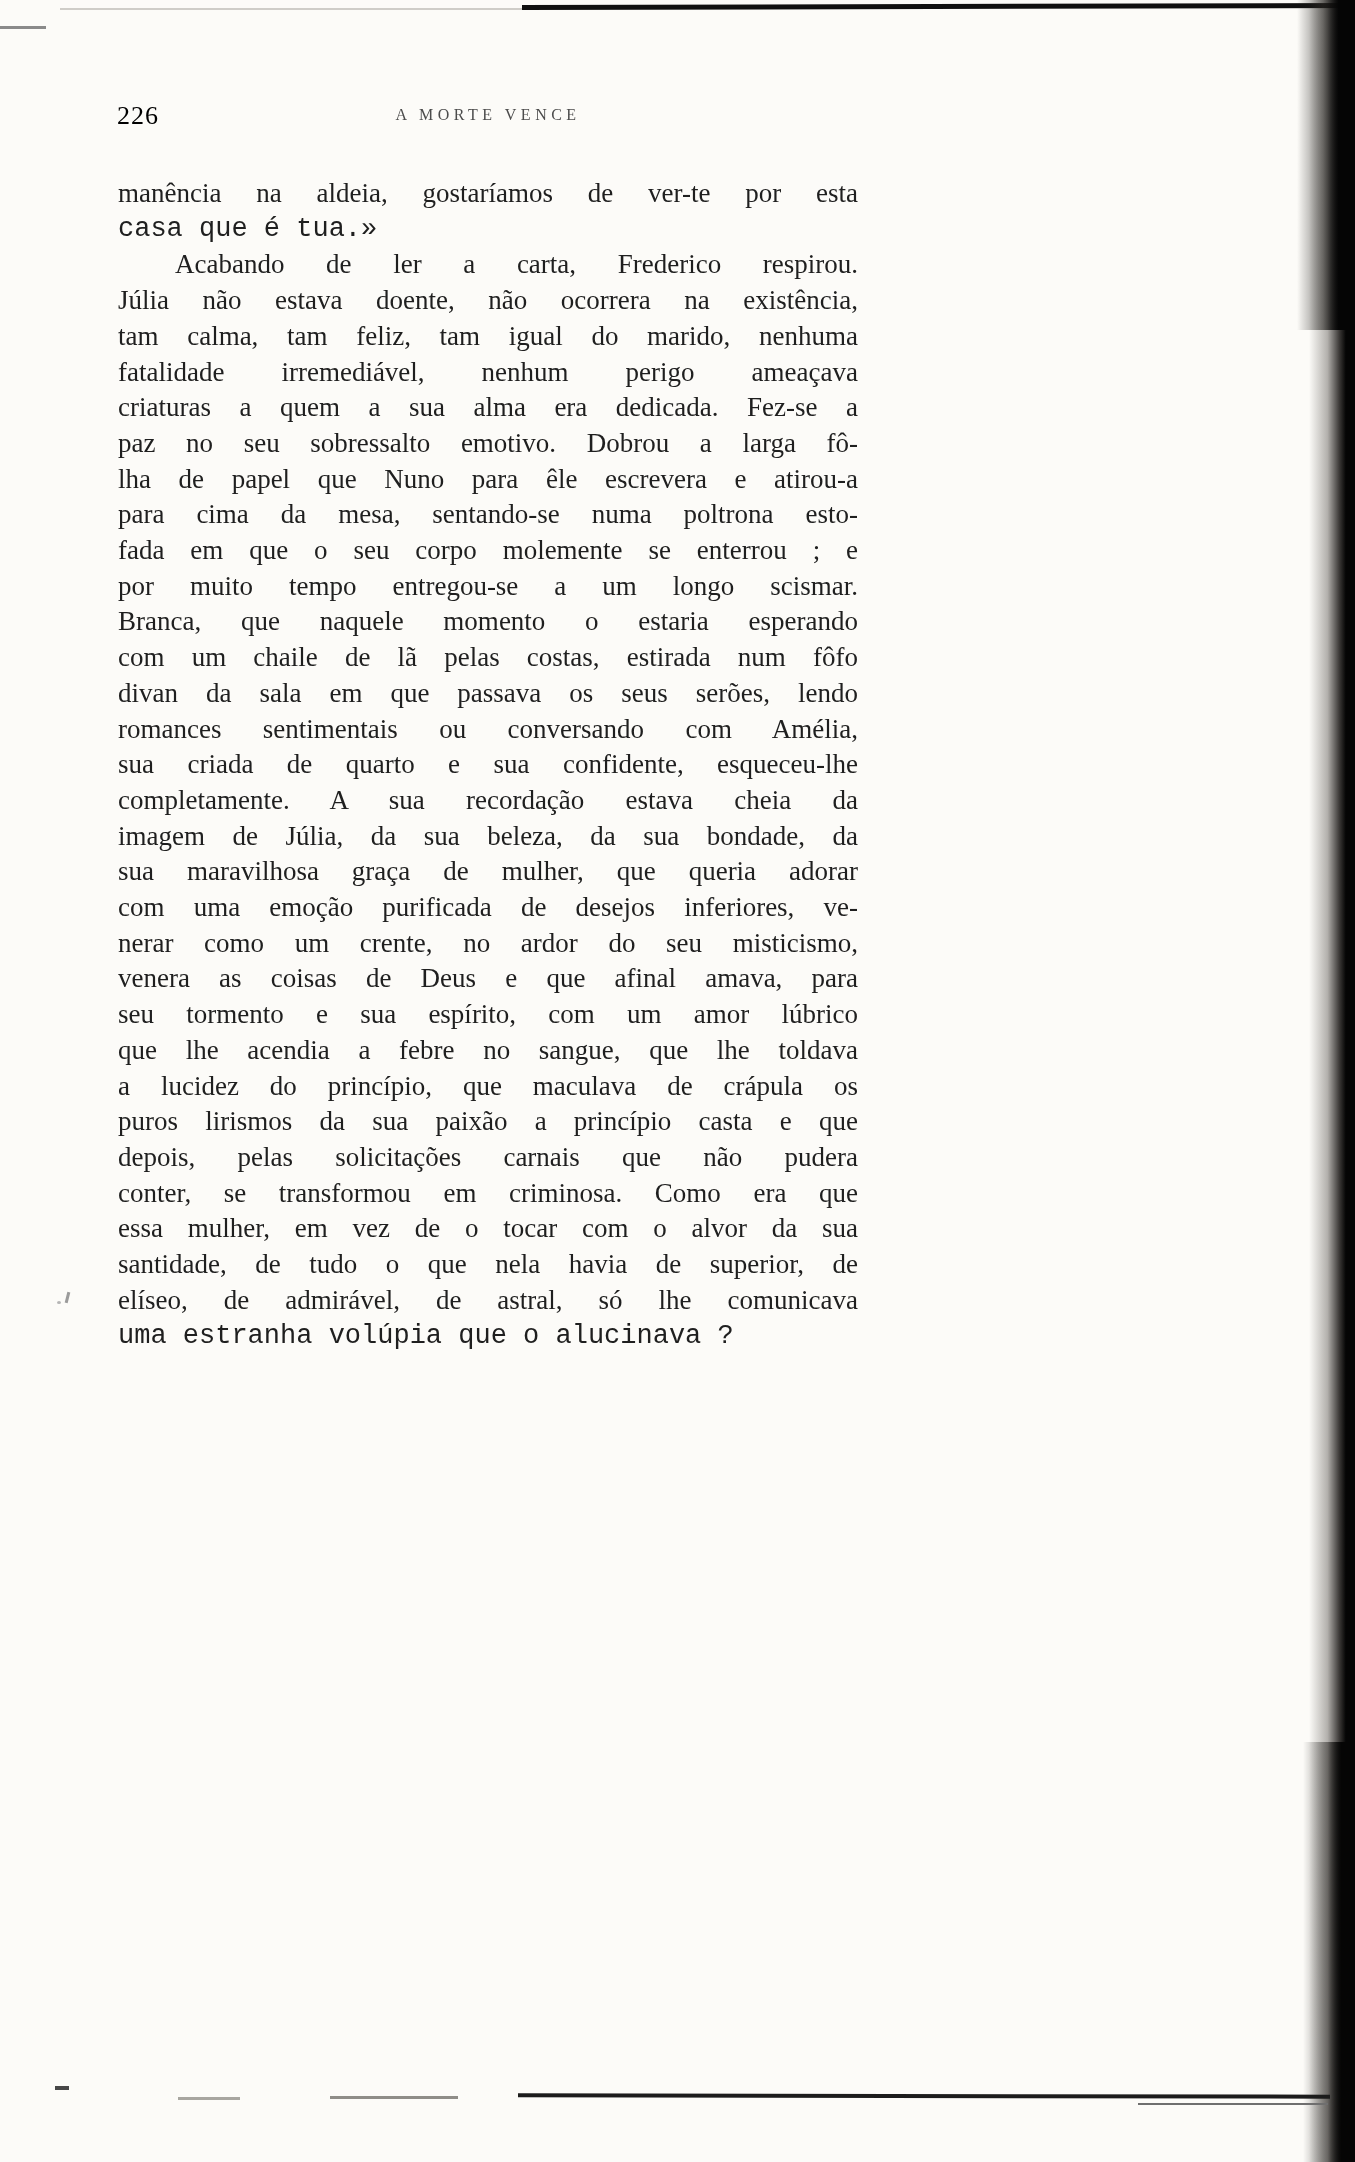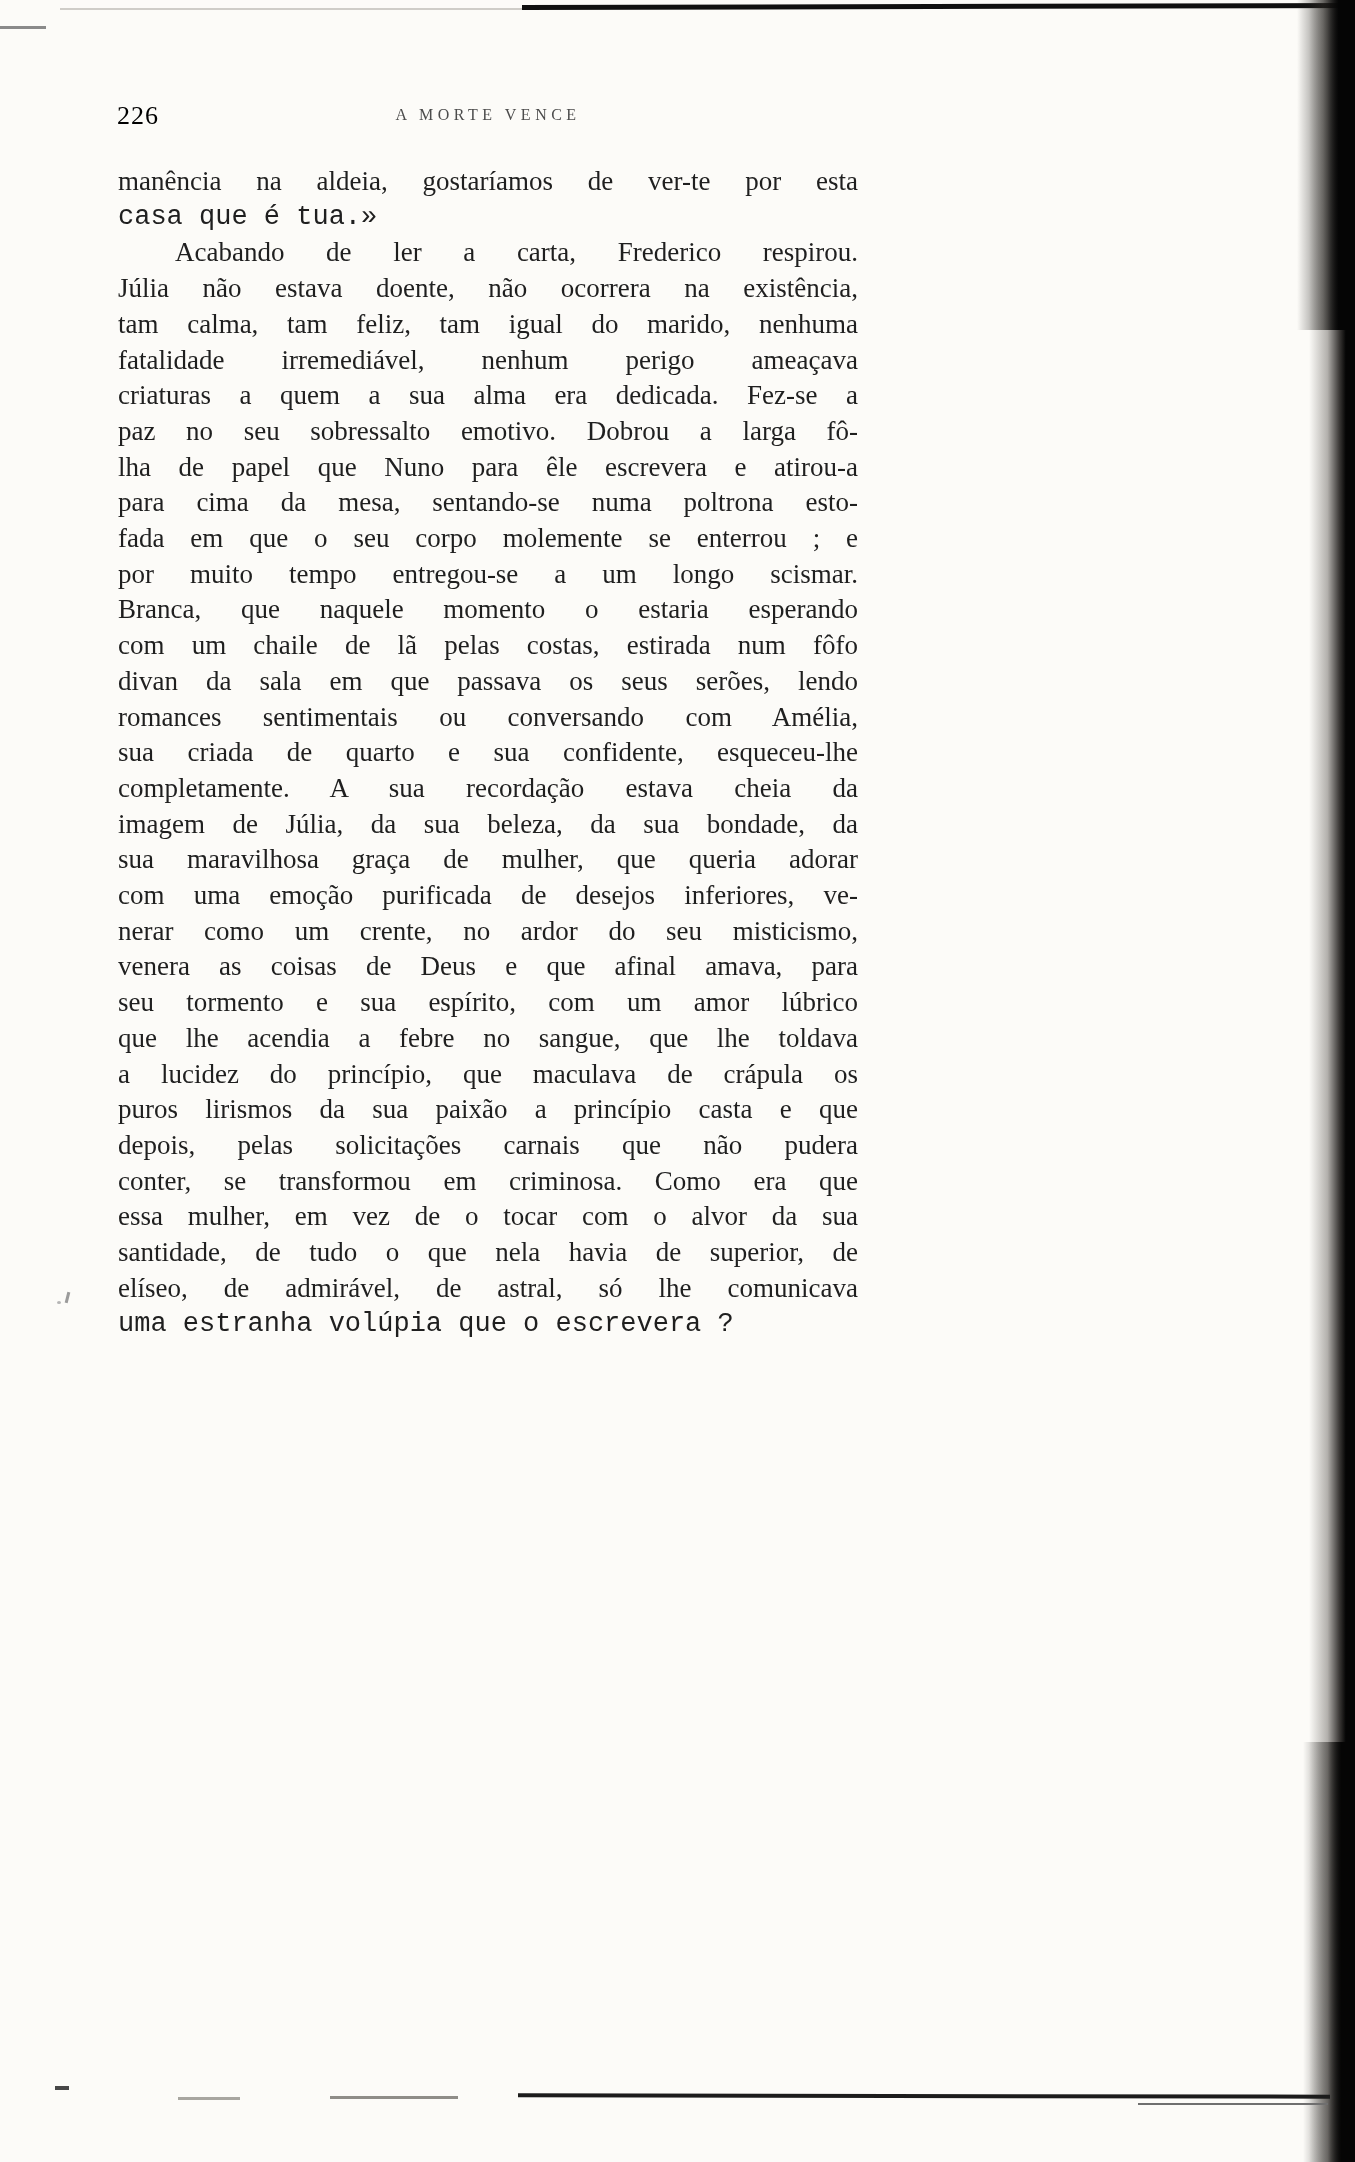--- a/index.html
+++ b/index.html
@@ -49,21 +49,21 @@
     font-size:26px;letter-spacing:1px;color:#000000;
   }
   .running-header{
     position:absolute;left:118px;top:106px;width:740px;
     text-align:center;font-size:16px;letter-spacing:4.5px;
     color:var(--header-ink);
   }
 
   
   .page-body{
-    position:absolute;left:118px;top:164px;width:740px;
+    position:absolute;left:118px;top:176px;width:740px;
     font-size:27px;line-height:35.7px;color:var(--ink);
   }
   .line{
     text-align:justify;
     text-align-last:justify;
     white-space:normal;
   }
   .line.last{ text-align-last:left;font-family:Liberation Mono, monospace; }
   .line.indent{ text-indent:57px; }
 </style>
@@ -115,16 +115,16 @@
       <div class="line">venera as coisas de Deus e que afinal amava, para</div>
       <div class="line">seu tormento e sua espírito, com um amor lúbrico</div>
       <div class="line">que lhe acendia a febre no sangue, que lhe toldava</div>
       <div class="line">a lucidez do princípio, que maculava de crápula os</div>
       <div class="line">puros lirismos da sua paixão a princípio casta e que</div>
       <div class="line">depois, pelas solicitações carnais que não pudera</div>
       <div class="line">conter, se transformou em criminosa. Como era que</div>
       <div class="line">essa mulher, em vez de o tocar com o alvor da sua</div>
       <div class="line">santidade, de tudo o que nela havia de superior, de</div>
       <div class="line">elíseo, de admirável, de astral, só lhe comunicava</div>
-      <div class="line last">uma estranha volúpia que o escrevera ?</div>
+      <div class="line last">uma estranha volúpia que o alucinava ?</div>
     </main>
 
 </div>
 
 </body></html>

